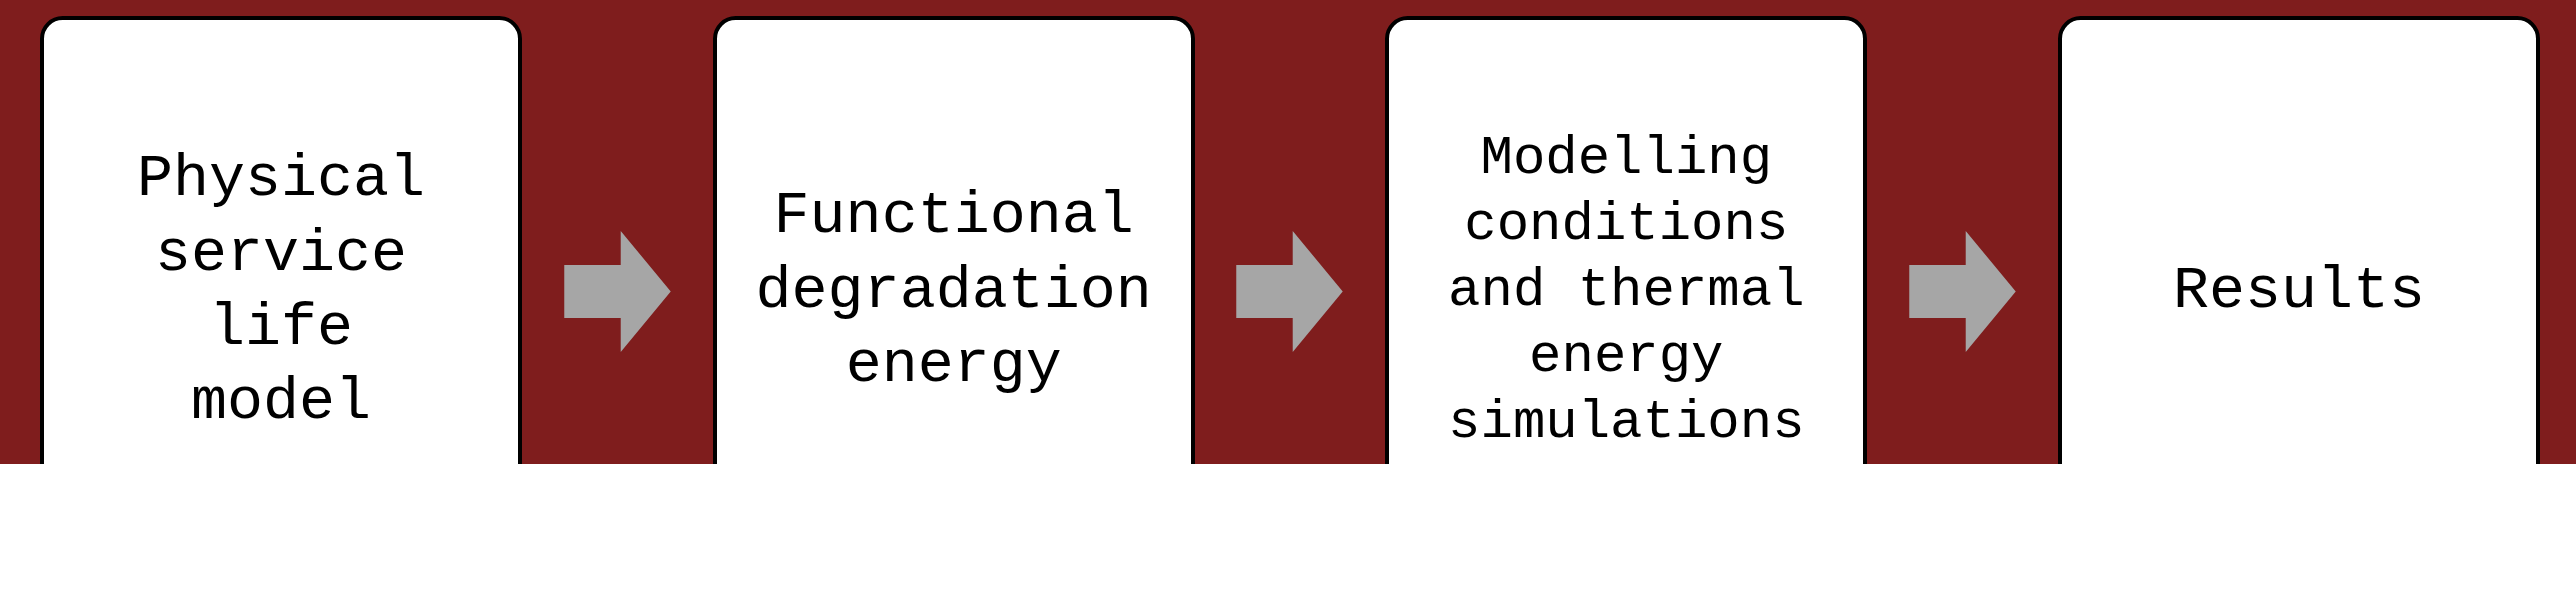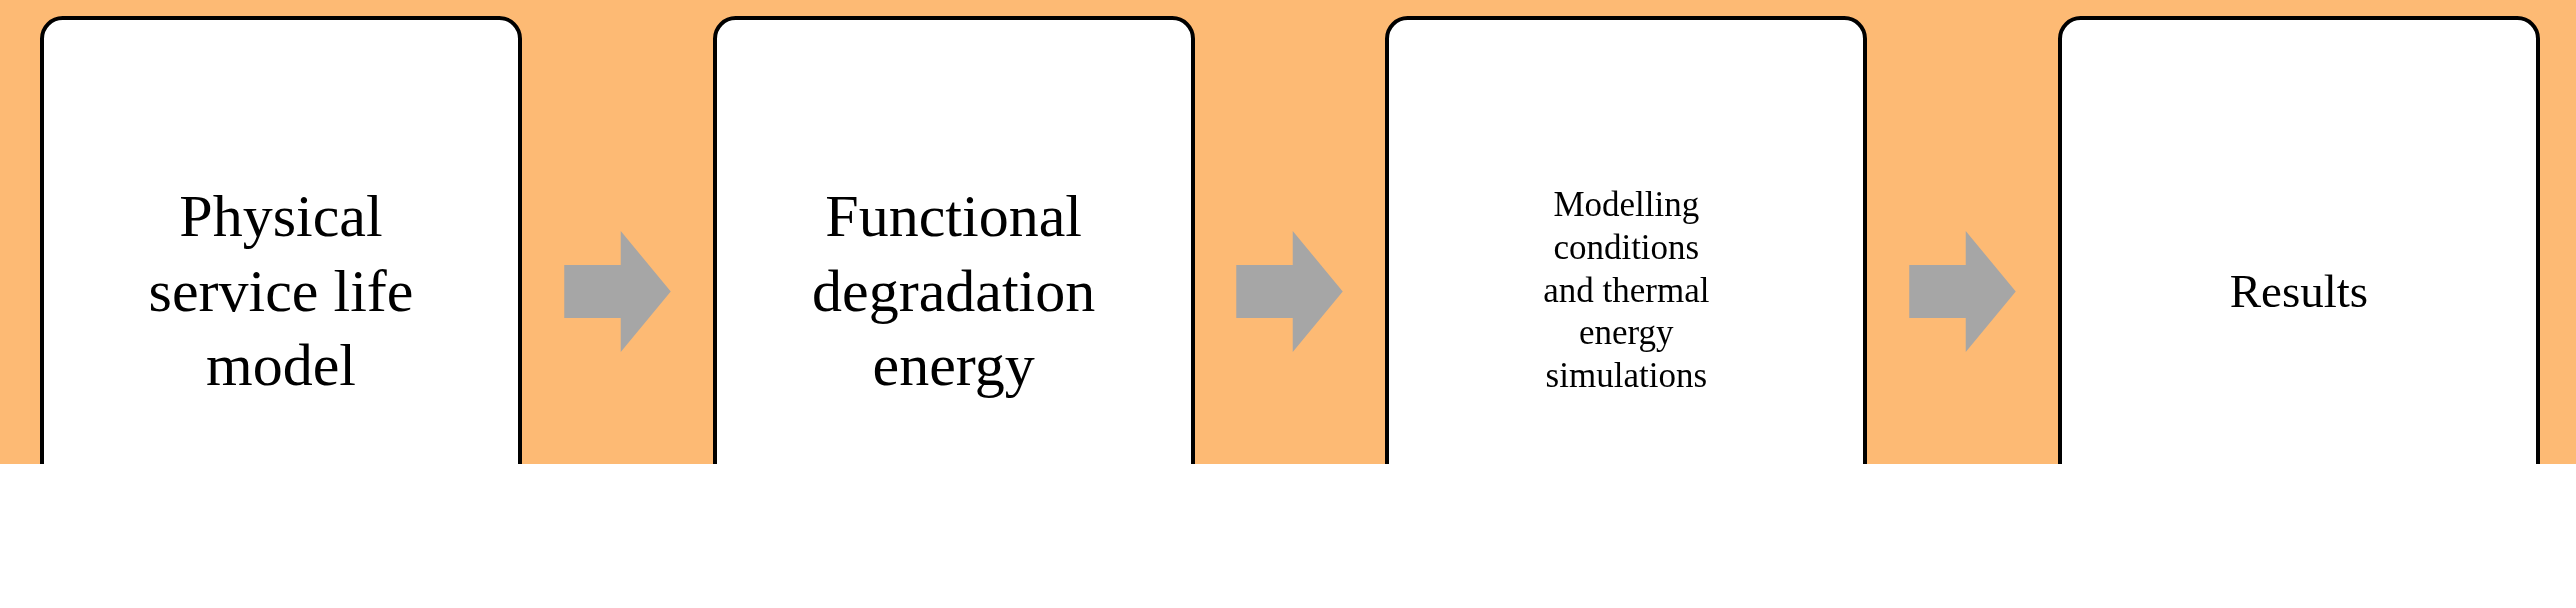--- a/index.html
+++ b/index.html
@@ -4,23 +4,23 @@
 <style>
   html, body {
     margin: 0;
     padding: 0;
     background: #ffffff;
   }
   #canvas {
     position: relative;
     width: 2576px;
     height: 464px;
-    background: #fdba74;
+    background: #7f1d1d;
     overflow: hidden;
-    font-family: Liberation Serif, serif;
+    font-family: Liberation Mono, monospace;
   }
 
   
   .flow {
     position: absolute;
     left: 0;
     top: 0;
     width: 2576px;
     height: 608px;
     display: flex;
@@ -48,22 +48,22 @@
   .node-label {
     display: block;
     color: #000000;
     text-align: center;
     white-space: pre-line;
     font-weight: 400;
   }
 
   
   .node.size-lg  .node-label { font-size: 60px; line-height: 1.24; }
-  .node.size-md  .node-label { font-size: 35px; line-height: 1.22; }
-  .node.size-one .node-label { font-size: 47px; line-height: 1.2;  }
+  .node.size-md  .node-label { font-size: 54px; line-height: 1.22; }
+  .node.size-one .node-label { font-size: 60px; line-height: 1.2;  }
 
   
   .connector {
     flex: 0 0 auto;
     display: flex;
     align-items: center;
     justify-content: center;
     width: 120px;
   }
   .arrow-glyph {

